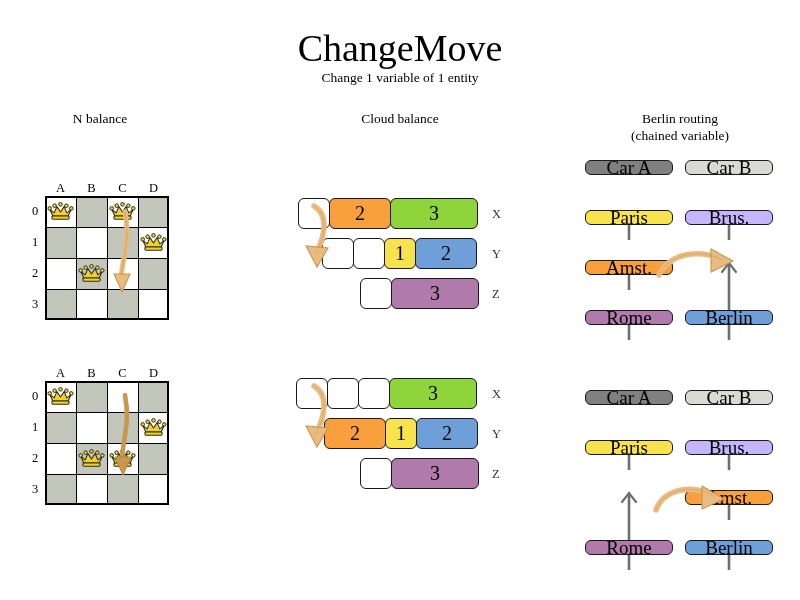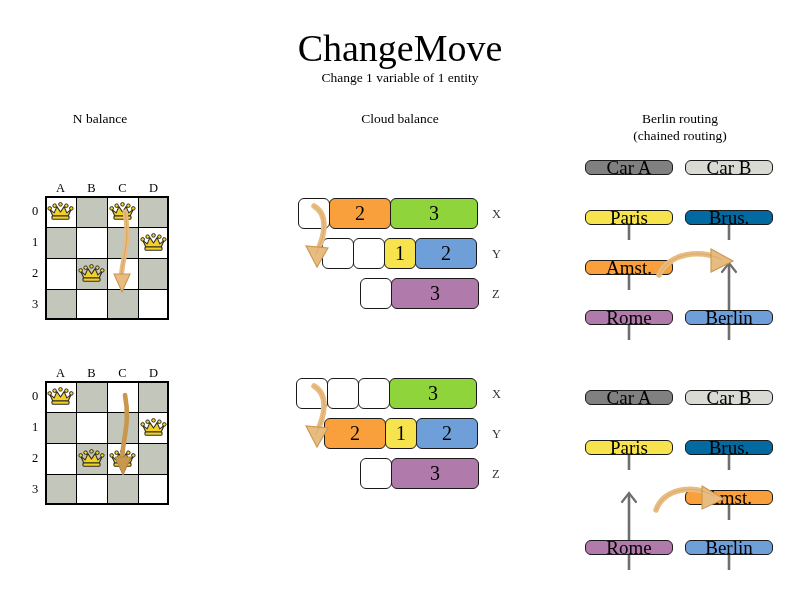--- a/index.html
+++ b/index.html
@@ -61,40 +61,40 @@
   
   .vbox{
     position:absolute;width:88px;height:15px;box-sizing:border-box;
     border:1.6px solid #1a1a1a;border-radius:6px;
     display:flex;align-items:center;justify-content:center;
     font-size:19px;color:#000;
   }
   .vbox.cara{background:#808080;}
   .vbox.carb{background:#d9dad4;}
   .vbox.paris{background:#f7e34d;}
-  .vbox.brus{background:#0369a1;}
+  .vbox.brus{background:#c4b5fd;}
   .vbox.amst{background:#f9a03c;}
   .vbox.rome{background:#b07aab;}
   .vbox.berlin{background:#6f9fd8;}
 
   svg{overflow:visible;}
 </style>
 </head>
 <body>
 
 <div id="stage">
 
   <div id="title">ChangeMove</div>
   <div id="subtitle">Change 1 variable of 1 entity</div>
 
   <div class="colhead" style="left:20px;top:110px;width:160px;">N balance</div>
   <div class="colhead" style="left:310px;top:110px;width:180px;">Cloud balance</div>
   <div class="colhead" style="left:585px;top:110px;width:190px;">
     <div>Berlin routing</div>
-    <div>(chained routing)</div>
+    <div>(chained variable)</div>
   </div>
 
   <div class="board" id="board-before" style="left:45px;top:196px;">
       <div class="cell w" style="left:0px;top:0px;"></div>
       <div class="cell g" style="left:31px;top:0px;"></div>
       <div class="cell w" style="left:62px;top:0px;"></div>
       <div class="cell g" style="left:93px;top:0px;"></div>
       <div class="cell g" style="left:0px;top:31px;"></div>
       <div class="cell w" style="left:31px;top:31px;"></div>
       <div class="cell g" style="left:62px;top:31px;"></div>

